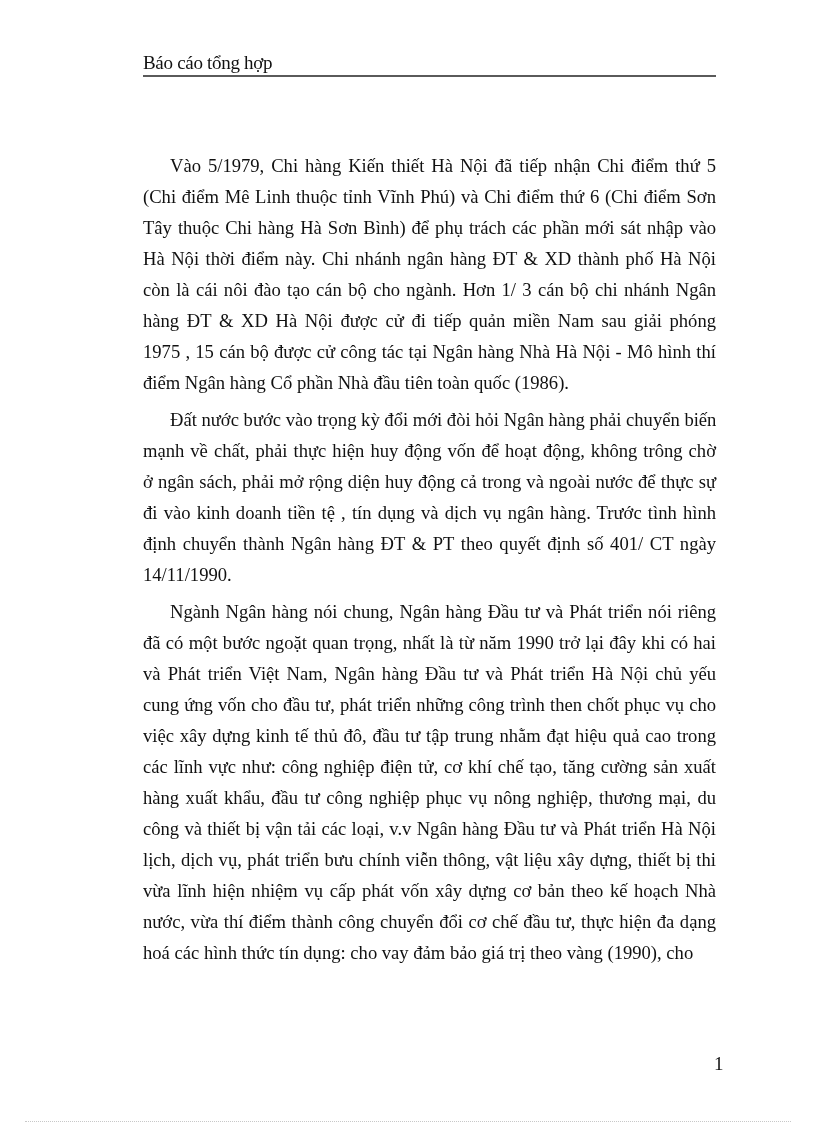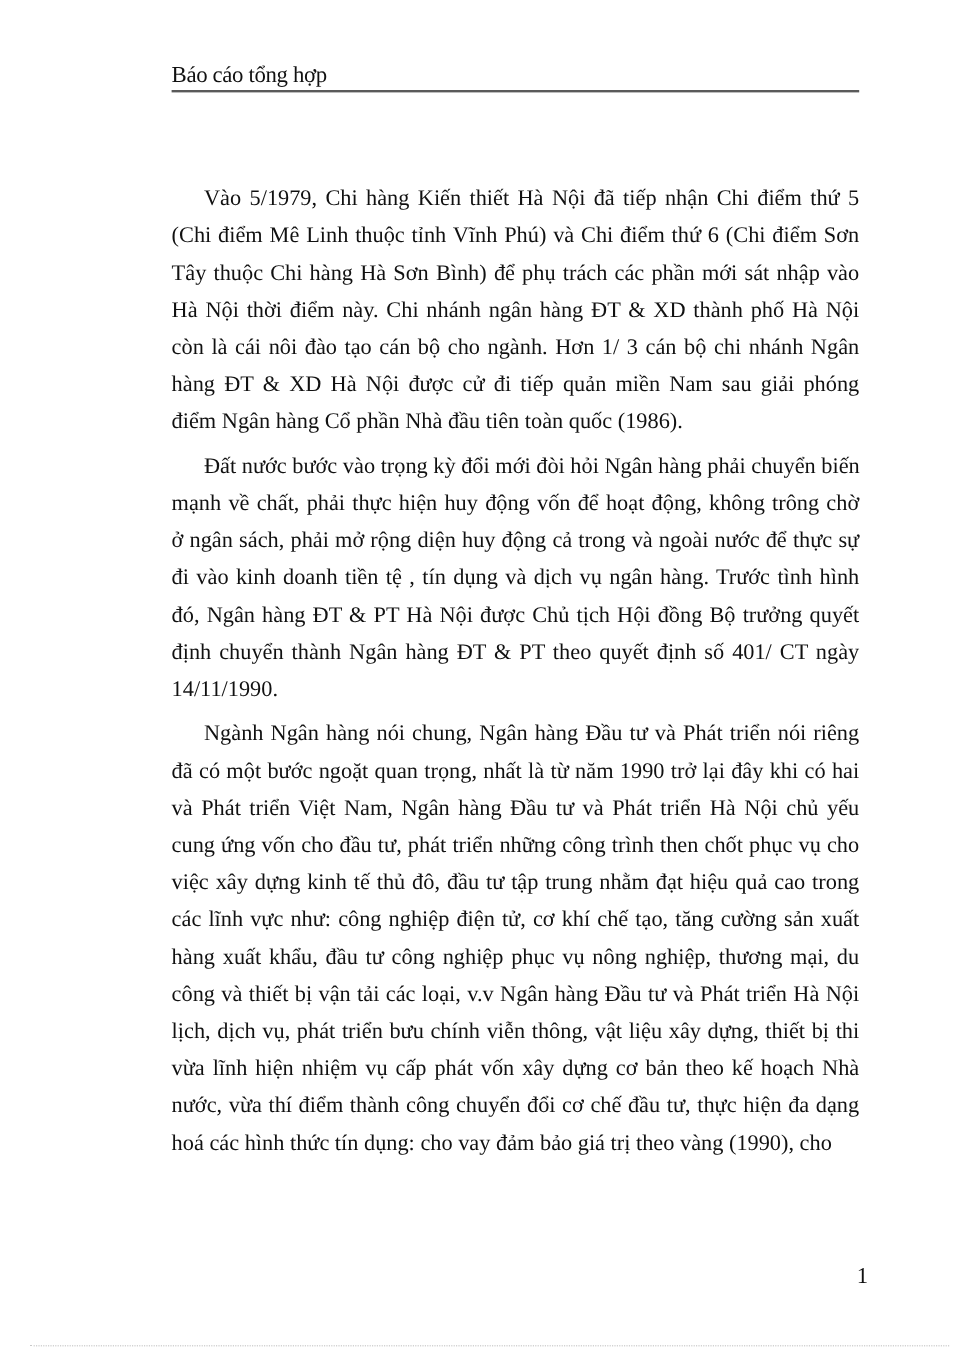--- a/index.html
+++ b/index.html
@@ -84,28 +84,28 @@
 </div>
 
 <div class="body-text">
   <p class="lines">
     <span class="line first">Vào 5/1979, Chi hàng Kiến thiết Hà Nội đã tiếp nhận Chi điểm thứ 5</span>
     <span class="line">(Chi điểm Mê Linh thuộc tỉnh Vĩnh Phú) và Chi điểm thứ 6 (Chi điểm Sơn</span>
     <span class="line">Tây thuộc Chi hàng Hà Sơn Bình) để phụ trách các phần mới sát nhập vào</span>
     <span class="line">Hà Nội thời điểm này. Chi nhánh ngân hàng ĐT &amp; XD thành phố Hà Nội</span>
     <span class="line">còn là cái nôi đào tạo cán bộ cho ngành. Hơn 1/ 3 cán bộ chi nhánh Ngân</span>
     <span class="line">hàng ĐT &amp; XD Hà Nội được cử đi tiếp quản miền Nam sau giải phóng</span>
+    <span class="line">1975 , 15 cán bộ được cử công tác tại Ngân hàng Nhà Hà Nội - Mô hình thí</span>
     <span class="line last">điểm Ngân hàng Cổ phần Nhà đầu tiên toàn quốc (1986).</span>
   </p>
   <p class="lines">
     <span class="line first">Đất nước bước vào trọng kỳ đổi mới đòi hỏi Ngân hàng phải chuyển biến</span>
     <span class="line">mạnh về chất, phải thực hiện huy động vốn để hoạt động, không trông chờ</span>
     <span class="line">ở ngân sách, phải mở rộng diện huy động cả trong và ngoài nước để thực sự</span>
     <span class="line">đi vào kinh doanh tiền tệ , tín dụng và dịch vụ ngân hàng. Trước tình hình</span>
-    <span class="line">đó, Ngân hàng ĐT &amp; PT Hà Nội được Chủ tịch Hội đồng Bộ trưởng quyết</span>
     <span class="line">định chuyển thành Ngân hàng ĐT &amp; PT theo quyết định số 401/ CT ngày</span>
     <span class="line last">14/11/1990.</span>
   </p>
   <p class="lines">
     <span class="line first">Ngành Ngân hàng nói chung, Ngân hàng Đầu tư và Phát triển nói riêng</span>
     <span class="line">đã có một bước ngoặt quan trọng, nhất là từ năm 1990 trở lại đây khi có hai</span>
     <span class="line">và Phát triển Việt Nam, Ngân hàng Đầu tư và Phát triển Hà Nội chủ yếu</span>
     <span class="line">cung ứng vốn cho đầu tư, phát triển những công trình then chốt phục vụ cho</span>
     <span class="line">việc xây dựng kinh tế thủ đô, đầu tư tập trung nhằm đạt hiệu quả cao trong</span>
     <span class="line">các lĩnh vực như: công nghiệp điện tử, cơ khí chế tạo, tăng cường sản xuất</span>

